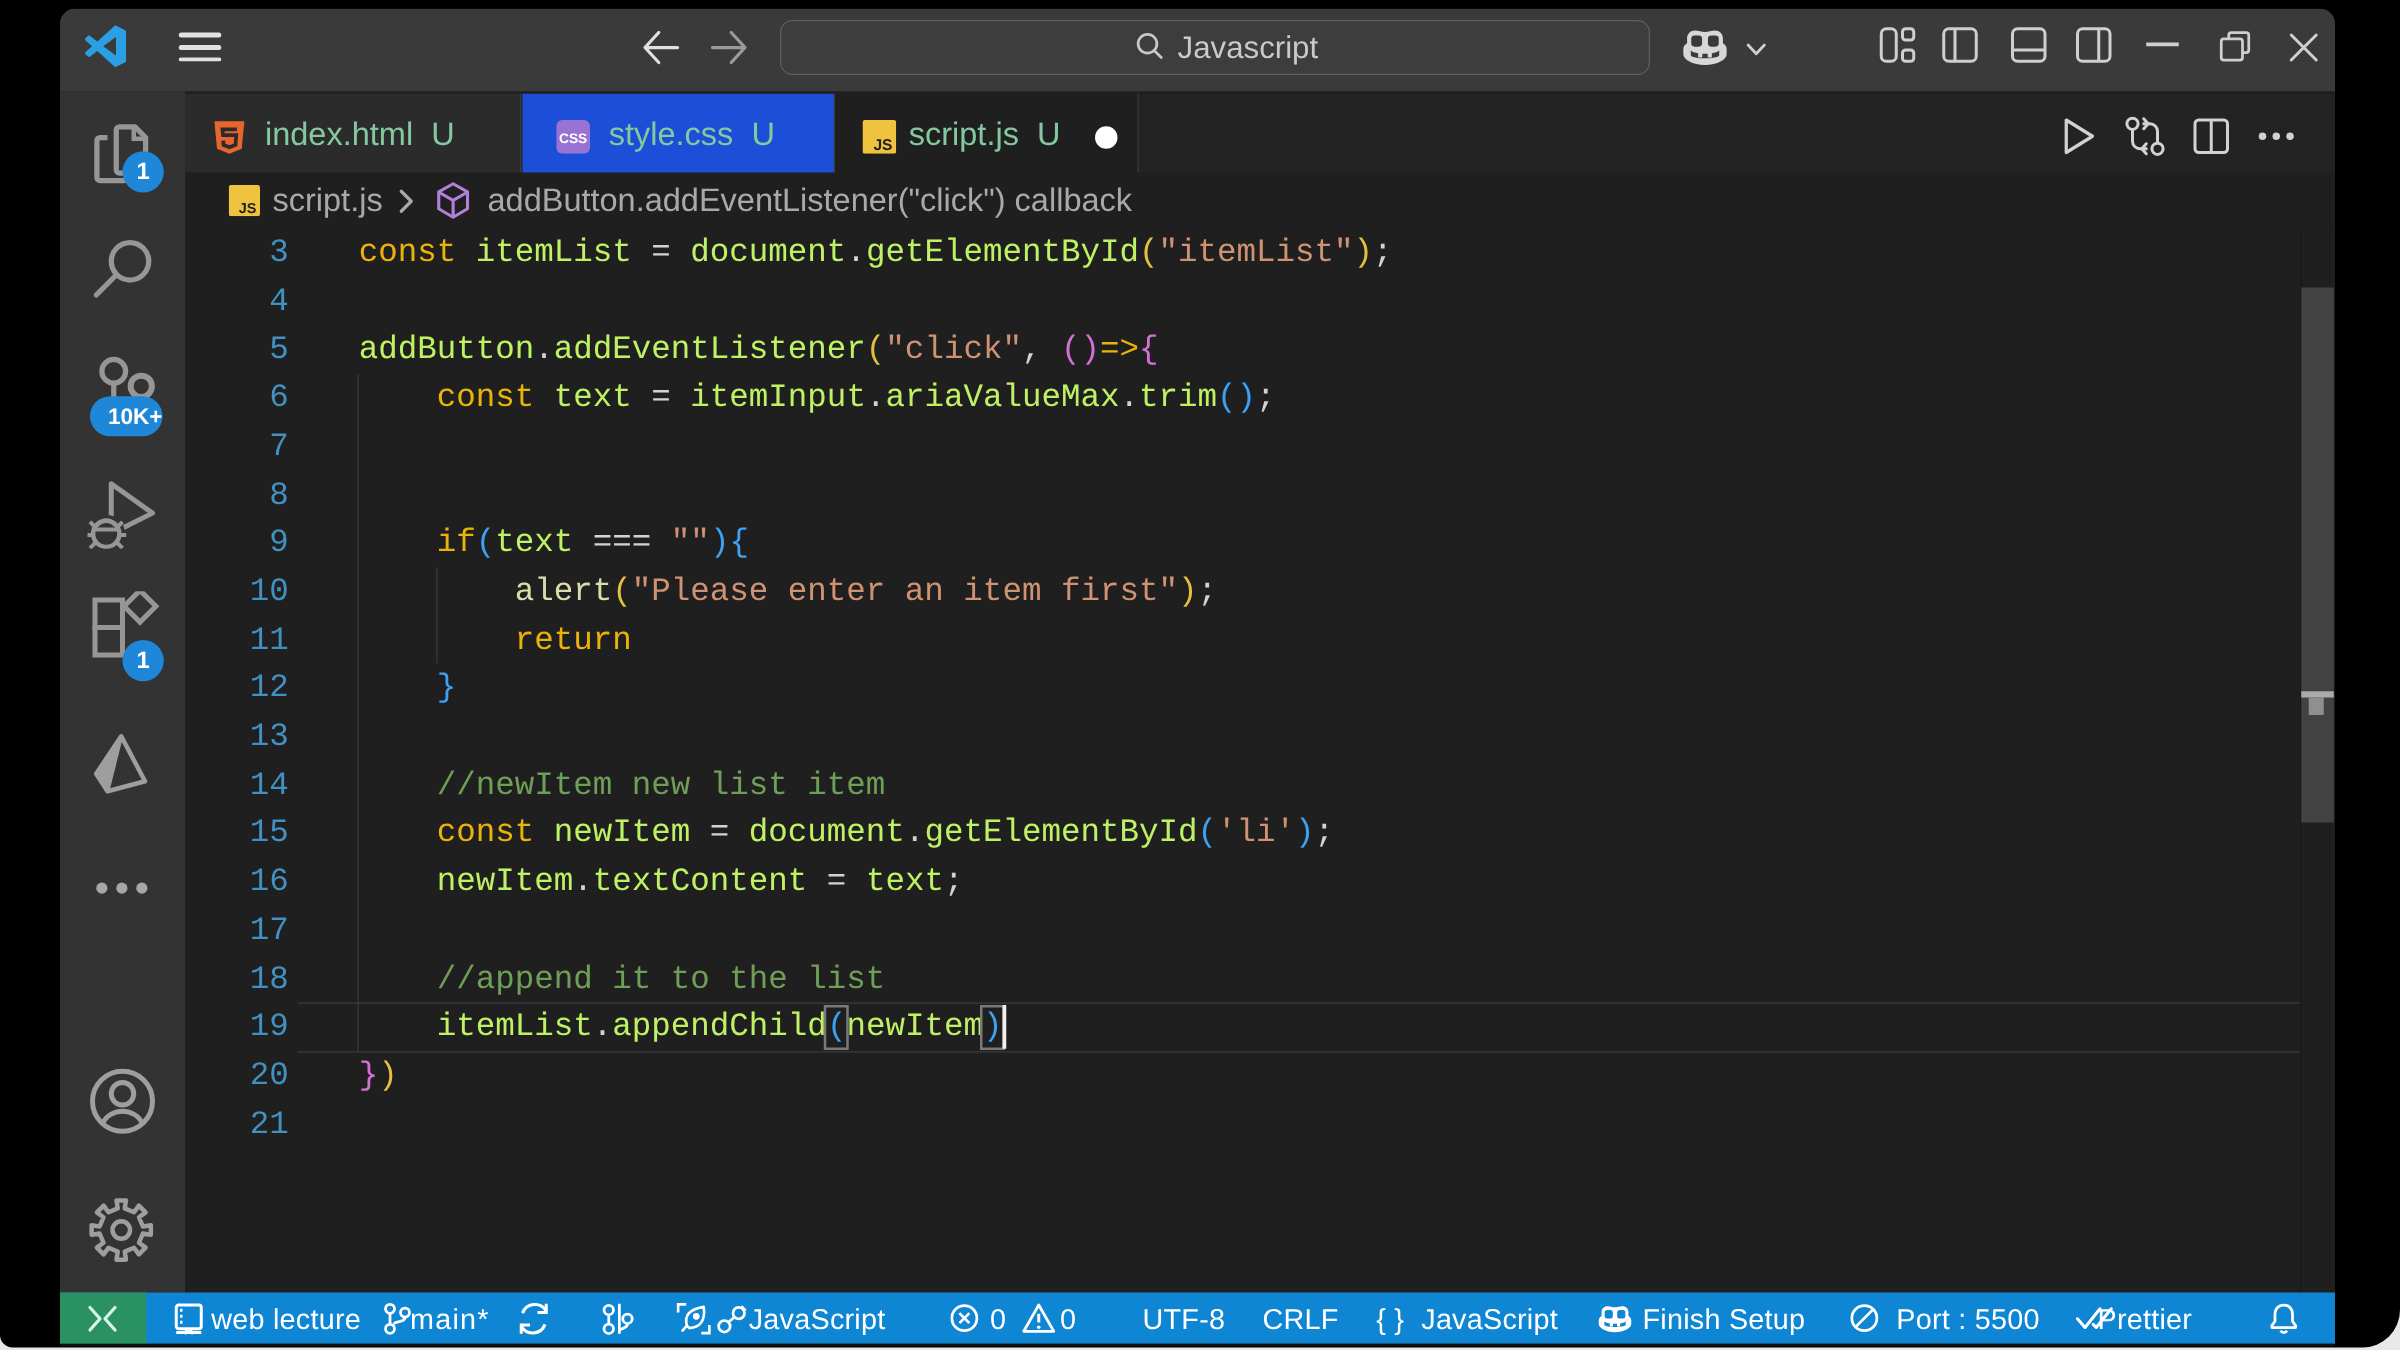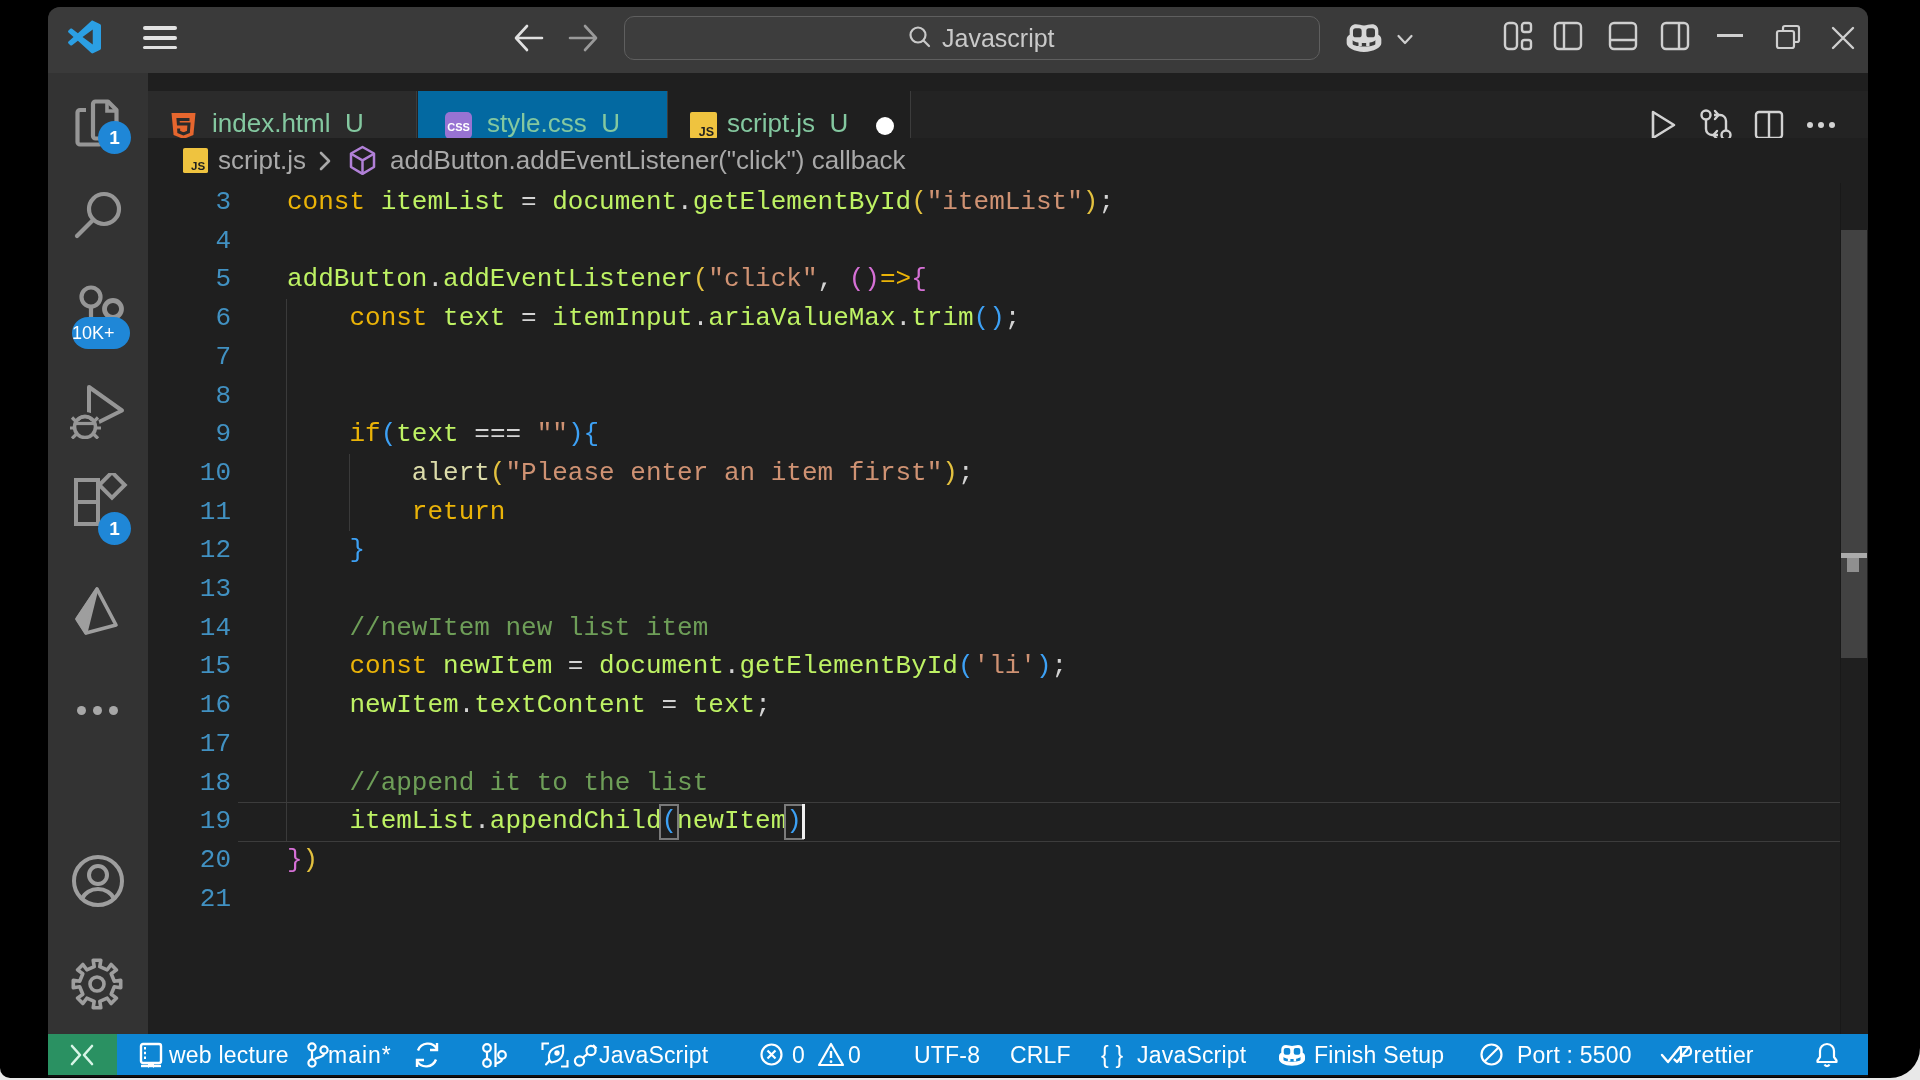--- a/index.html
+++ b/index.html
@@ -3,21 +3,21 @@
 <meta charset="utf-8">
 <style>
   html,body{margin:0;padding:0;width:1920px;height:1080px;overflow:hidden;background:#000;}
   *{box-sizing:border-box;}
   .abs{position:absolute;}
   #whitebar{position:absolute;left:0;top:1040px;width:1920px;height:40px;background:#e8e8e8;}
   #frame{position:absolute;left:0;top:0;width:1920px;height:1078px;background:#000;border-bottom-right-radius:30px;border-bottom-left-radius:10px;}
   #win{position:absolute;left:48px;top:7px;width:1820px;height:1070px;background:#1f1f1f;border-radius:12px 12px 0 0;font-family:"Liberation Sans",sans-serif;overflow:hidden;}
   #titlebar{position:absolute;left:0;top:0;width:1820px;height:66px;background:#3a3a3a;}
   #activitybar{position:absolute;left:0;top:66px;width:100px;height:961px;background:#333333;}
-  #tabbar{position:absolute;left:100px;top:84px;width:1720px;height:65px;background:#232323;text-decoration:underline;}
+  #tabbar{position:absolute;left:100px;top:68px;width:1720px;height:65px;background:#232323;text-decoration:underline;}
   #breadcrumb{position:absolute;left:100px;top:131px;width:1720px;height:45px;background:#1f1f1f;color:#a9a9a9;font-size:26px;}
   #editor{position:absolute;left:100px;top:176px;width:1720px;height:851px;background:#1f1f1f;}
   #statusbar{position:absolute;left:0;top:1027px;width:1820px;height:41px;background:#0e86d4;color:#fff;font-size:23px;letter-spacing:0.2px;}
   #belowstatus{position:absolute;left:0;top:1068px;width:1820px;height:2px;background:#101010;}
   .tab{position:absolute;top:0;height:65px;}
   .tabtext{font-size:26px;color:#84c8a0;}
   pre{margin:0;font-family:"Liberation Mono",monospace;font-size:26px;line-height:38.7px;}
   .k{color:#eab308}.v{color:#bef264}.s{color:#cf9273}.c{color:#6e9e58}.y{color:#dcdcaa}
   .b1{color:#e3c13f}.b2{color:#d670d6}.b3{color:#3da1f5}
 </style>
@@ -92,21 +92,21 @@
     <svg class="abs" style="left:24px;top:112px" width="52" height="58" viewBox="0 0 52 58">
       <circle cx="32" cy="24" r="15" stroke="#969696" stroke-width="4.2" fill="none"></circle>
       <path d="M21 35 L5 51" stroke="#969696" stroke-width="4.2" stroke-linecap="round"></path>
     </svg>
     <svg class="abs" style="left:24px;top:206px" width="56" height="48" viewBox="0 0 56 48">
       <circle cx="19" cy="18" r="9.5" stroke="#969696" stroke-width="4.2" fill="none"></circle>
       <circle cx="41" cy="30" r="8.5" stroke="#969696" stroke-width="4.8" fill="none"></circle>
       <path d="M19 27 L19 46" stroke="#969696" stroke-width="4.2"></path>
       <path d="M41 38 L41 46" stroke="#969696" stroke-width="4.2"></path>
     </svg>
-    <div class="abs" style="left:24px;top:244px;width:58px;height:32px;background:#1f87d7;border-radius:16px;color:#fff;font-size:18px;font-weight:normal;text-align:left;line-height:32px">10K+</div>
+    <div class="abs" style="left:24px;top:244px;width:58px;height:32px;background:#1f87d7;border-radius:16px;color:#fff;font-size:18px;font-weight:bold;text-align:right;line-height:32px">10K+</div>
     <svg class="abs" style="left:22px;top:308px" width="58" height="58" viewBox="0 0 58 58">
       <path d="M19 6 L52 29.5 L19 46 Z" stroke="#969696" stroke-width="4" fill="none" stroke-linejoin="round"></path>
       <circle cx="15" cy="46" r="10.5" stroke="#333333" stroke-width="9" fill="none"></circle>
       <circle cx="15" cy="46" r="10.5" stroke="#969696" stroke-width="3.6" fill="#333333"></circle>
       <path d="M7.5 39.5 A9 9 0 0 1 22.5 39.5" stroke="#969696" stroke-width="3.4" fill="none"></path>
       <path d="M5 42.5 L25 42.5" stroke="#969696" stroke-width="3.2"></path>
       <path d="M4.5 47 L-1 47 M25.5 47 L31 47 M6.5 53 L2 57.5 M23.5 53 L28 57.5 M6.5 41 L2 36.5 M23.5 41 L28 36.5" stroke="#969696" stroke-width="3.2"></path>
     </svg>
     <svg class="abs" style="left:22px;top:400px" width="58" height="60" viewBox="0 0 58 60">
       <rect x="6" y="7" width="22" height="22" stroke="#969696" stroke-width="4" fill="none"></rect>
@@ -132,21 +132,21 @@
     </svg>
   </div>
   <div id="tabbar">
     <div class="tab" style="left:0;width:269px;background:#2b2b2b;border-right:1px solid #3c3c3c">
       <svg class="abs" style="left:22px;top:21px" width="27" height="28" viewBox="0 0 27 28">
         <path d="M1.5 1 L25.5 1 L23.4 23 L13.5 27 L3.6 23 Z" fill="#e6662e"></path>
         <path d="M19.5 7.5 L8 7.5 L8.4 12 L19 12 L18.4 20 L13.5 21.8 L8.8 20 L8.6 16.5" stroke="#2b2b2b" stroke-width="3" fill="none"></path>
       </svg>
       <div class="abs tabtext" style="left:64px;top:17px">index.html&nbsp;&nbsp;U</div>
     </div>
-    <div class="tab" style="left:270px;width:250px;background:#0369a1;border-right:1px solid #3c3c3c">
+    <div class="tab" style="left:270px;width:250px;background:#1d4ed8;border-right:1px solid #3c3c3c">
       <svg class="abs" style="left:27px;top:21px" width="27" height="27" viewBox="0 0 27 27">
         <rect x="0" y="0" width="27" height="27" rx="5" fill="#9873d3"></rect>
         <text x="13.5" y="18.5" font-family="Liberation Sans" font-size="11" font-weight="bold" fill="#fff" text-anchor="middle">CSS</text>
       </svg>
       <div class="abs tabtext" style="left:69px;top:17px">style.css&nbsp;&nbsp;U</div>
     </div>
     <div class="tab" style="left:520px;width:243px;background:#1f1f1f;border-right:1px solid #3c3c3c">
       <svg class="abs" style="left:22px;top:21px" width="27" height="27" viewBox="0 0 27 27">
         <rect x="0" y="0" width="27" height="27" rx="2" fill="#efc33f"></rect>
         <text x="24" y="24" font-family="Liberation Sans" font-size="12.5" font-weight="bold" fill="#1f1f1f" text-anchor="end">JS</text>

